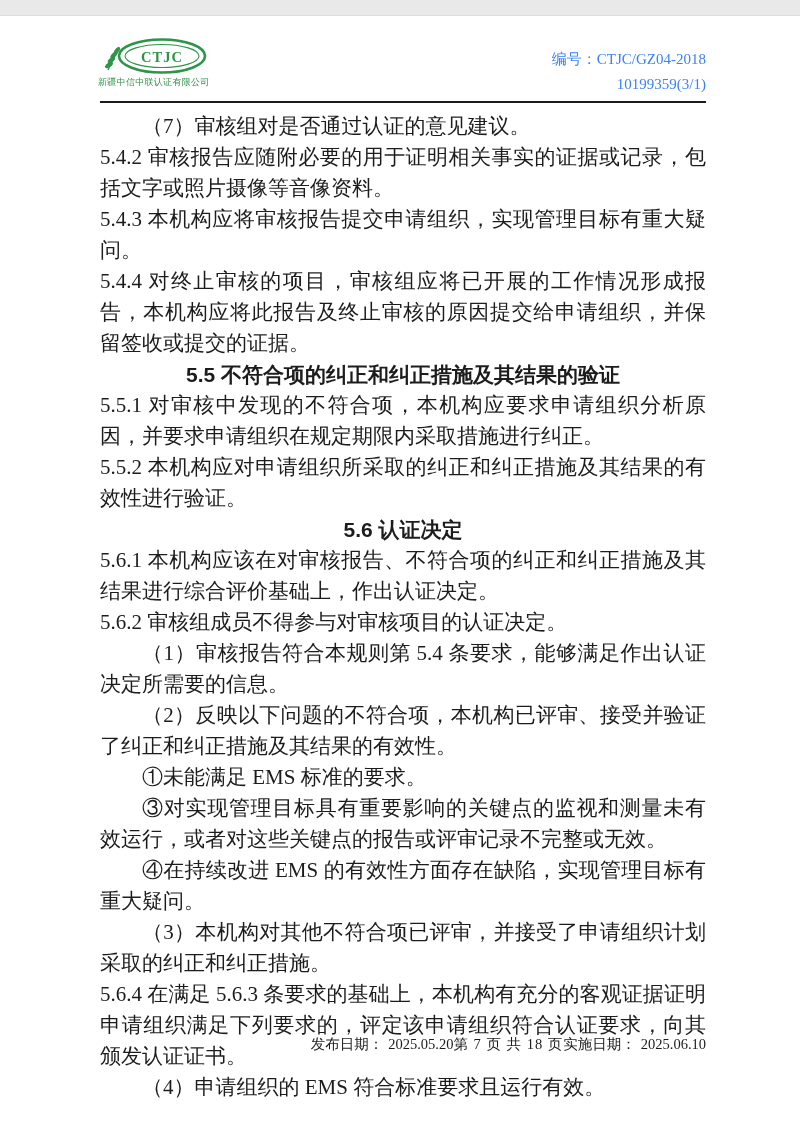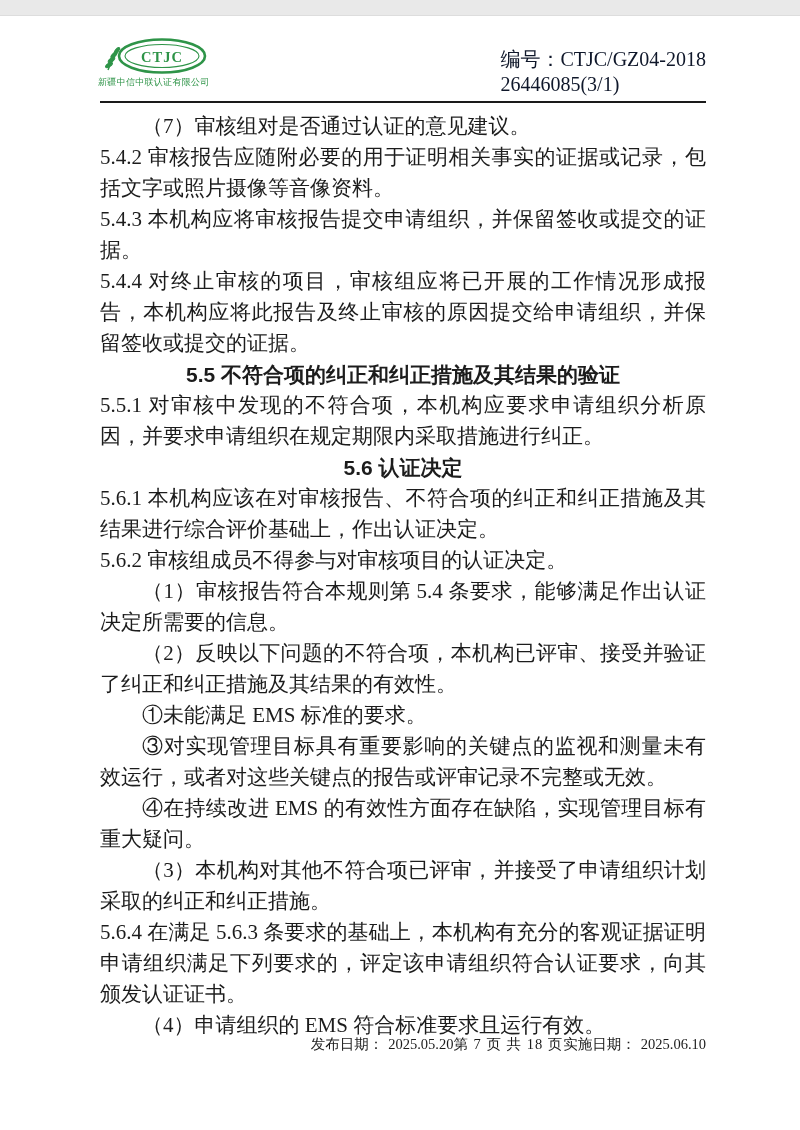--- a/index.html
+++ b/index.html
@@ -17,23 +17,23 @@
   .logo-block{position:absolute;left:98px;top:20px;width:130px;}
   .logo-svg{display:block;}
   .company-name{
     margin-top:1px;
     font-family:"Liberation Sans","DejaVu Sans",sans-serif;
     font-size:9px;line-height:10px;letter-spacing:.3px;
     color:#2e9448;font-weight:normal;white-space:nowrap;
   }
   .doc-meta{
     position:absolute;right:94px;top:31px;
-    text-align:left;
-    font-size:20px;line-height:25px;
-    color:#0f172a;white-space:nowrap;
+    text-align:right;
+    font-size:15px;line-height:25px;
+    color:#3b82f6;white-space:nowrap;
   }
   .header-rule{
     position:absolute;left:100px;top:85px;
     width:606px;height:2px;background:#1a1a1a;
   }
   
   .doc-body{
     position:absolute;left:100px;top:95px;width:606px;
   }
   .para{
@@ -74,32 +74,33 @@
       <ellipse cx="64" cy="20" rx="43" ry="16.5" fill="none" stroke="#2e9448" stroke-width="2.6"></ellipse>
       <ellipse cx="64" cy="20" rx="37" ry="11.5" fill="none" stroke="#2e9448" stroke-width="1.1"></ellipse>
 
       <text x="64" y="25.5" text-anchor="middle" font-family="Liberation Serif, DejaVu Serif, serif" font-size="14.5" font-weight="bold" letter-spacing="1" fill="#2e9448">CTJC</text>
     </svg>
     <div class="company-name">新疆中信中联认证有限公司</div>
   </div>
 
   <div class="doc-meta">
     <div><span>编号：</span><span>CTJC/GZ04-2018</span></div>
-    <div>26446085(3/1)</div>
+    <div>10199359(3/1)</div>
   </div>
 
   <div class="header-rule"></div>
 
   <div class="doc-body">
       <div class="para  indent">（7）审核组对是否通过认证的意见建议。</div>
       <div class="para ">5.4.2 审核报告应随附必要的用于证明相关事实的证据或记录，包括文字或照片摄像等音像资料。</div>
-      <div class="para ">5.4.3 本机构应将审核报告提交申请组织，并保留签收或提交的证据。</div>
+      <div class="para ">5.4.3 本机构应将审核报告提交申请组织，实现管理目标有重大疑问。</div>
       <div class="para ">5.4.4 对终止审核的项目，审核组应将已开展的工作情况形成报告，本机构应将此报告及终止审核的原因提交给申请组织，并保留签收或提交的证据。</div>
       <div class="para heading">5.5 不符合项的纠正和纠正措施及其结果的验证</div>
       <div class="para ">5.5.1 对审核中发现的不符合项，本机构应要求申请组织分析原因，并要求申请组织在规定期限内采取措施进行纠正。</div>
+      <div class="para ">5.5.2 本机构应对申请组织所采取的纠正和纠正措施及其结果的有效性进行验证。</div>
       <div class="para heading">5.6 认证决定</div>
       <div class="para ">5.6.1 本机构应该在对审核报告、不符合项的纠正和纠正措施及其结果进行综合评价基础上，作出认证决定。</div>
       <div class="para ">5.6.2 审核组成员不得参与对审核项目的认证决定。</div>
       <div class="para  indent">（1）审核报告符合本规则第 5.4 条要求，能够满足作出认证决定所需要的信息。</div>
       <div class="para  indent">（2）反映以下问题的不符合项，本机构已评审、接受并验证了纠正和纠正措施及其结果的有效性。</div>
       <div class="para  indent">①未能满足 EMS 标准的要求。</div>
       <div class="para  indent">③对实现管理目标具有重要影响的关键点的监视和测量未有效运行，或者对这些关键点的报告或评审记录不完整或无效。</div>
       <div class="para  indent">④在持续改进 EMS 的有效性方面存在缺陷，实现管理目标有重大疑问。</div>
       <div class="para  indent">（3）本机构对其他不符合项已评审，并接受了申请组织计划采取的纠正和纠正措施。</div>
       <div class="para ">5.6.4 在满足 5.6.3 条要求的基础上，本机构有充分的客观证据证明申请组织满足下列要求的，评定该申请组织符合认证要求，向其颁发认证证书。</div>

